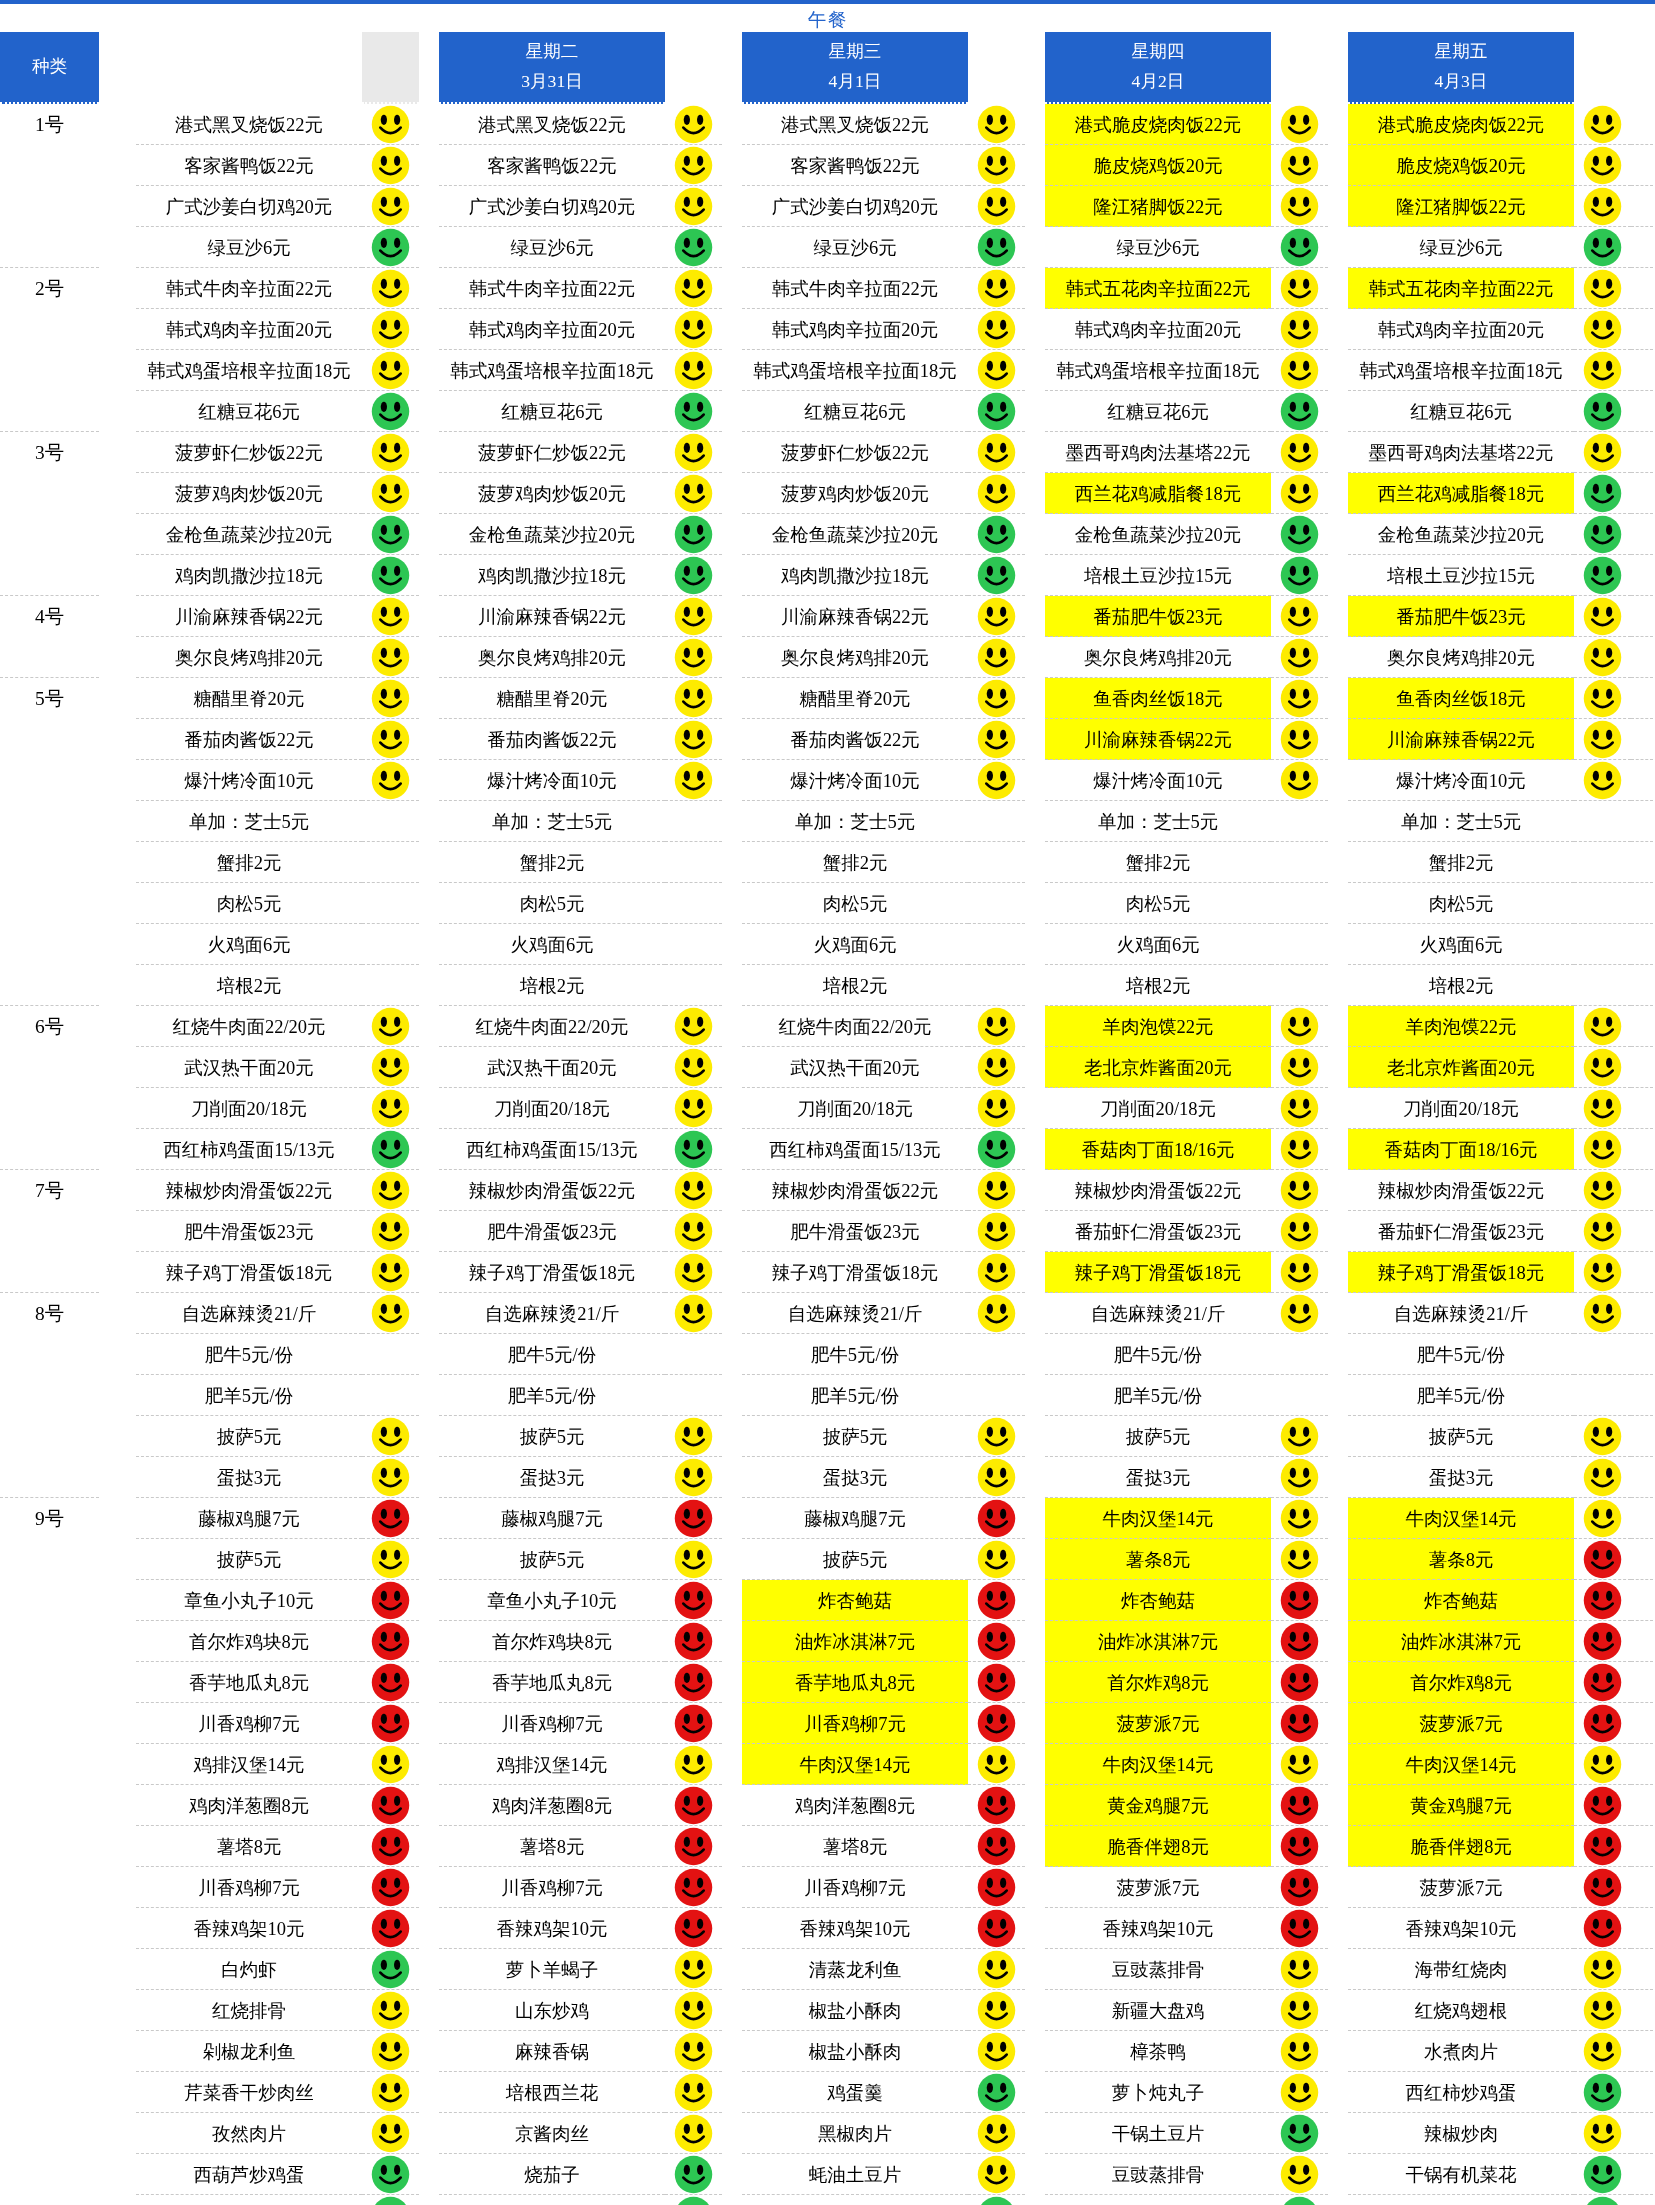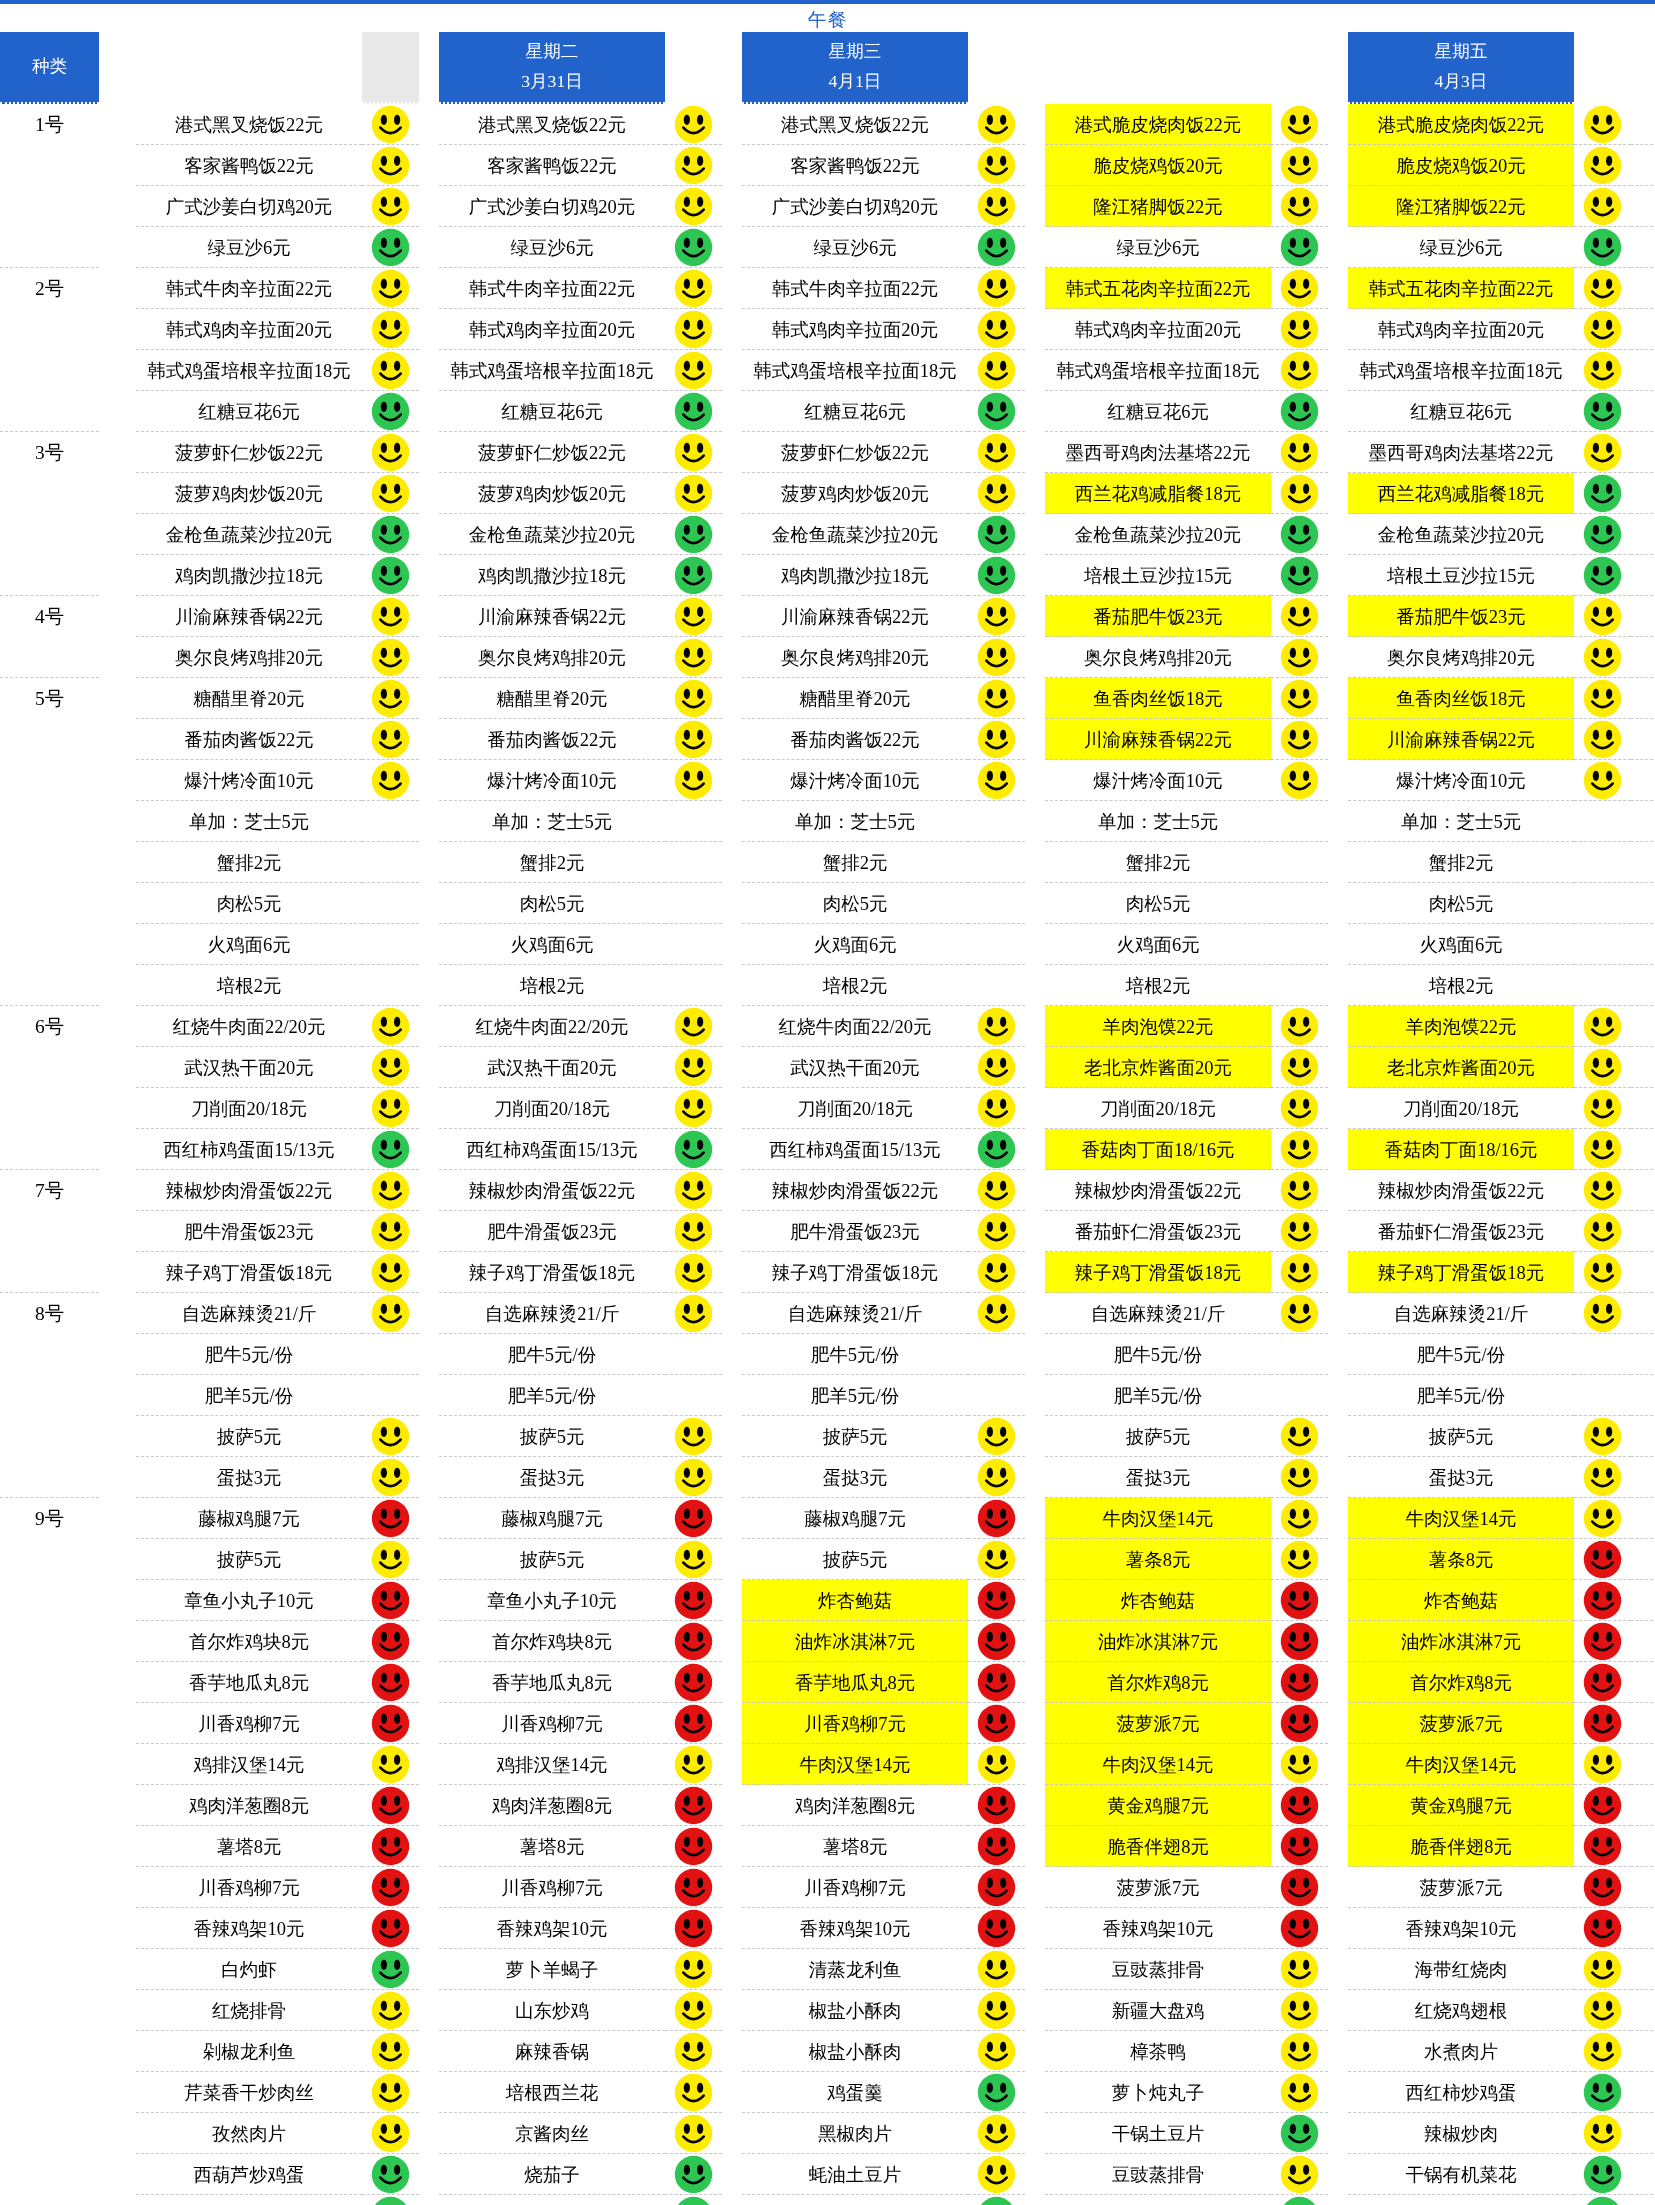--- a/index.html
+++ b/index.html
@@ -34,20 +34,24 @@
 </div>
 <div id="sheet">
     <div class="hcell" style="grid-column: 1;">种类</div>
     <div class="hcell" style="grid-column: 6;">
       <div>星期二</div>
       <div>3月31日</div>
     </div>
     <div class="hcell" style="grid-column: 9;">
       <div>星期三</div>
       <div>4月1日</div>
+    </div>
+    <div class="hcell" style="grid-column: 12;">
+      <div>星期四</div>
+      <div>4月2日</div>
     </div>
     <div class="hcell" style="grid-column: 15; font-family: Liberation Serif, serif;">
       <div>星期五</div>
       <div>4月3日</div>
     </div>
     <div class="hgray" style="grid-column: 4;"></div>
     <div class="cat" style="grid-area: 2 / 1 / span 4;">1号</div>
     <div class="cell" style="grid-area: 2 / 3;">港式黑叉烧饭22元</div>
     <div class="icell" style="grid-area: 2 / 4;">
       <svg viewBox="0 0 100 100" class="smiley">

